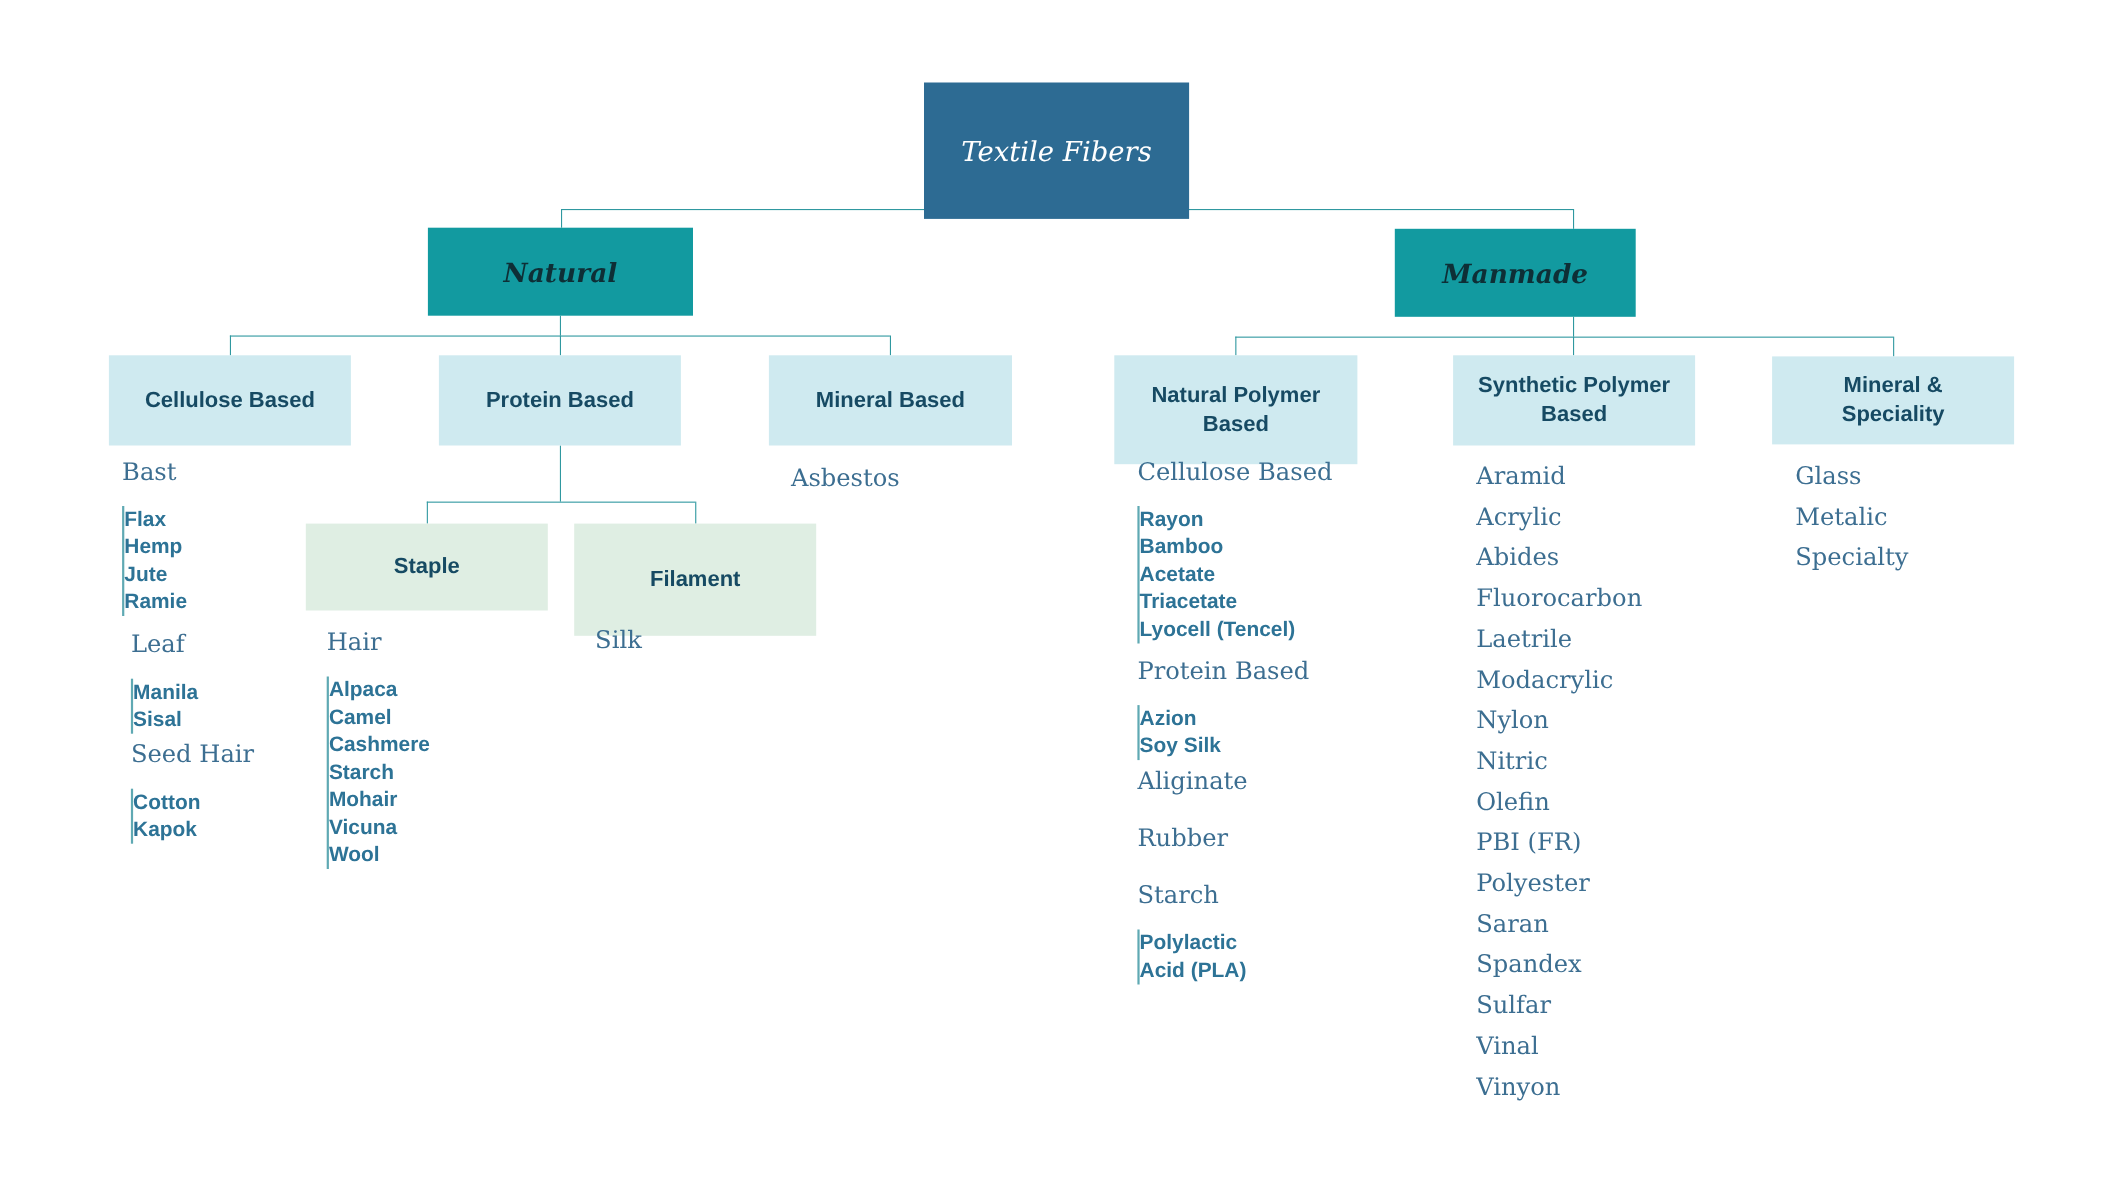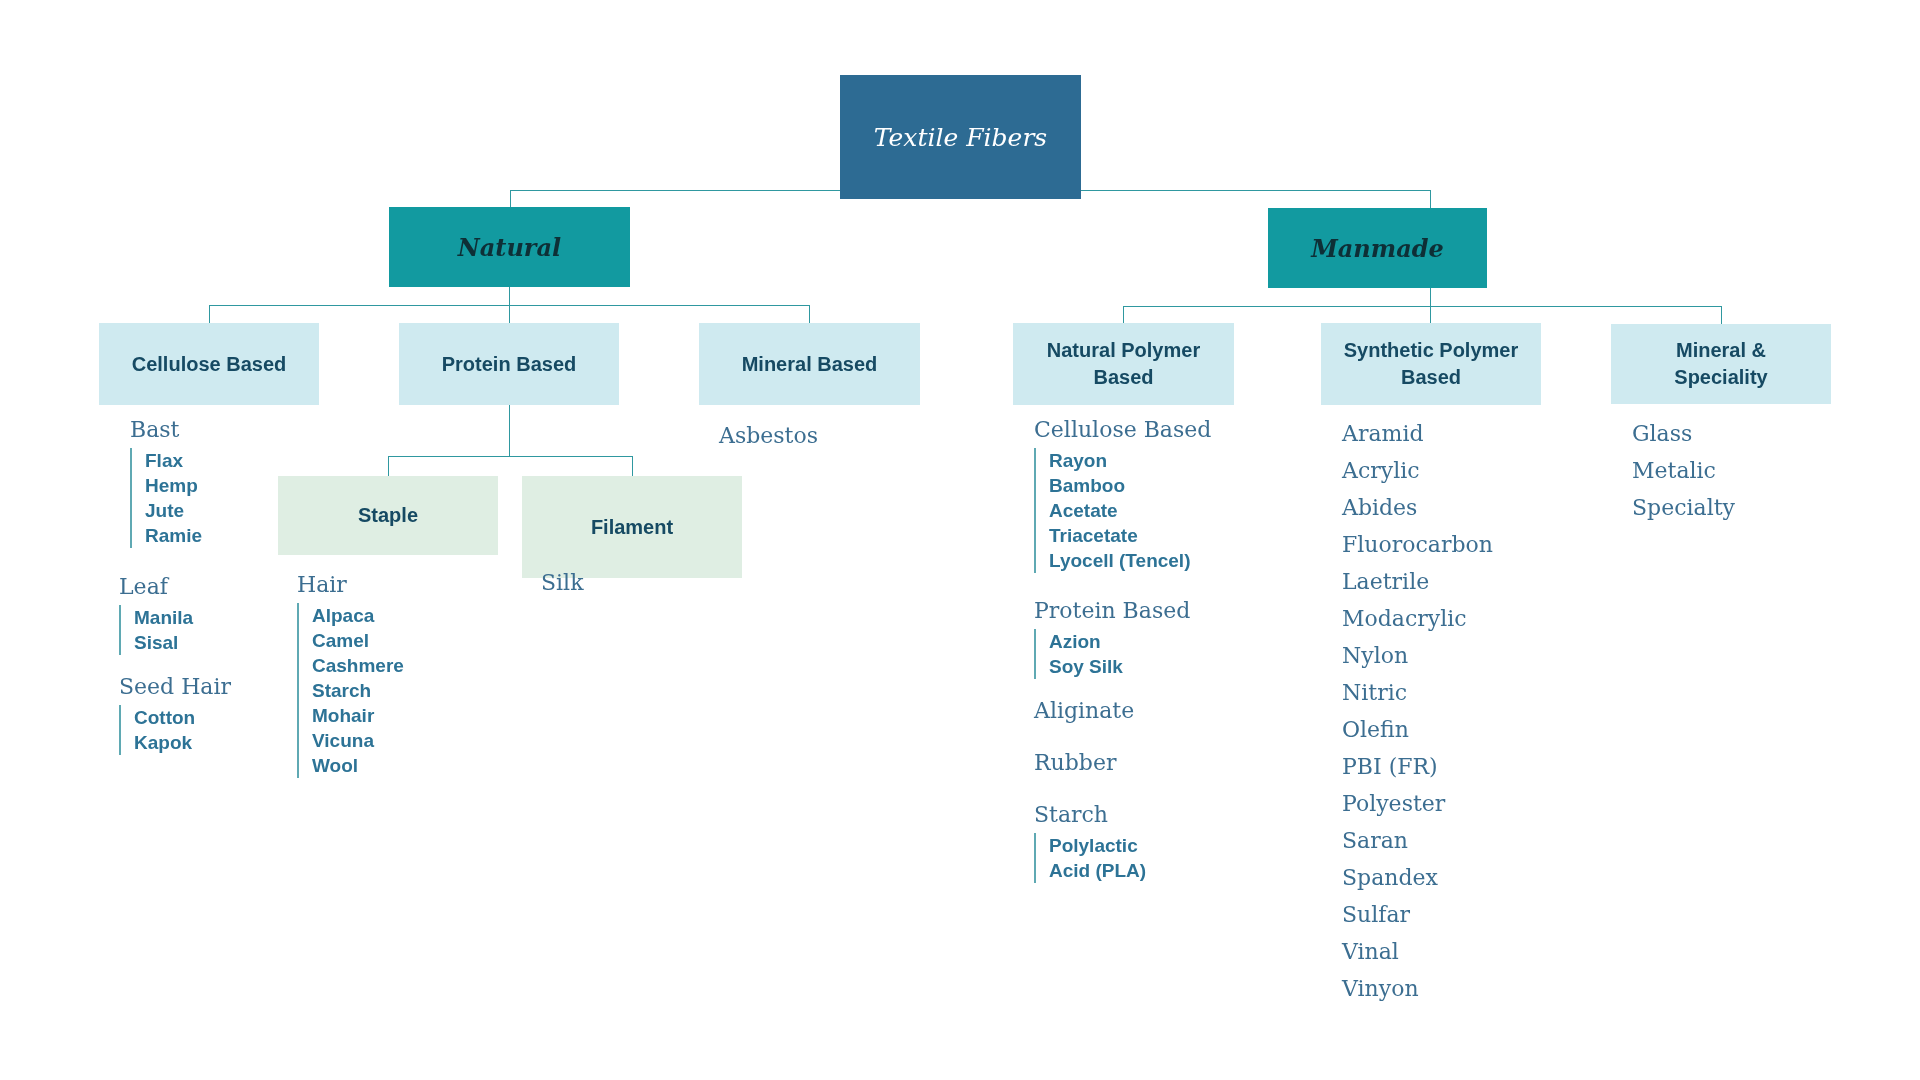--- a/index.html
+++ b/index.html
@@ -17,21 +17,21 @@
   .branch-label{color:var(--branch-label-text,#0e2f36);font-family:"DejaVu Serif",serif;
                 font-style:italic;font-weight:700;font-size:24px;}
   .box.cat{background:var(--category-box,#cfeaf0);}
   .box.subcat{background:var(--subcategory-box,#dfeee3);}
   .cat-label{color:var(--box-label-text,#164a63);font-weight:700;font-size:20px;line-height:27px;
              white-space:pre-line;}
   
   .group{position:absolute;}
   .gtitle{font-family:"DejaVu Serif",serif;font-size:22px;line-height:28px;
           color:var(--serif-text,#3c6e91);white-space:nowrap;}
-  .gitems{margin-top:4px;border-left:2px solid var(--list-bar,#5fa9b3);padding-left:13px;}
+  .gitems{margin-top:16px;border-left:2px solid var(--list-bar,#5fa9b3);}
   .gitems .li{font-size:19px;font-weight:600;line-height:25px;color:var(--item-text,#2d7396);
               white-space:pre-line;}
   .plain-list{position:absolute;}
   .plain-list .li{font-family:"DejaVu Serif",serif;font-size:22px;line-height:37px;
                   color:var(--serif-text,#3c6e91);white-space:nowrap;}
 </style>
 </head>
 <body>
 
 <div class="canvas">
@@ -72,41 +72,41 @@
   <div class="box cat" style="left:99px;top:323px;width:220px;height:82px">
     <span class="cat-label">Cellulose Based</span>
   </div>
   <div class="box cat" style="left:399px;top:323px;width:220px;height:82px">
     <span class="cat-label">Protein Based</span>
   </div>
   <div class="box cat" style="left:699px;top:323px;width:221px;height:82px">
     <span class="cat-label">Mineral Based</span>
   </div>
 
-  <div class="box cat" style="left:1013px;top:323px;width:221px;height:82px">
+  <div class="box cat" style="left:1013px;top:323px;width:221px;height:99px">
     <span class="cat-label">Natural Polymer
 Based</span>
   </div>
   <div class="box cat" style="left:1321px;top:323px;width:220px;height:82px">
     <span class="cat-label">Synthetic Polymer
 Based</span>
   </div>
   <div class="box cat" style="left:1611px;top:324px;width:220px;height:80px">
     <span class="cat-label">Mineral &amp;
 Speciality</span>
   </div>
 
   <div class="box subcat" style="left:278px;top:476px;width:220px;height:79px">
     <span class="cat-label">Staple</span>
   </div>
   <div class="box subcat" style="left:522px;top:476px;width:220px;height:102px">
     <span class="cat-label">Filament</span>
   </div>
 
-  <div class="group" style="left:130px;top:416px">
+  <div class="group" style="left:111px;top:416px">
     <div class="gtitle">Bast</div>
     <div class="gitems">
         <div class="li">Flax</div>
         <div class="li">Hemp</div>
         <div class="li">Jute</div>
         <div class="li">Ramie</div>
       </div>
   </div>
   <div class="group" style="left:119px;top:573px">
     <div class="gtitle">Leaf</div>

